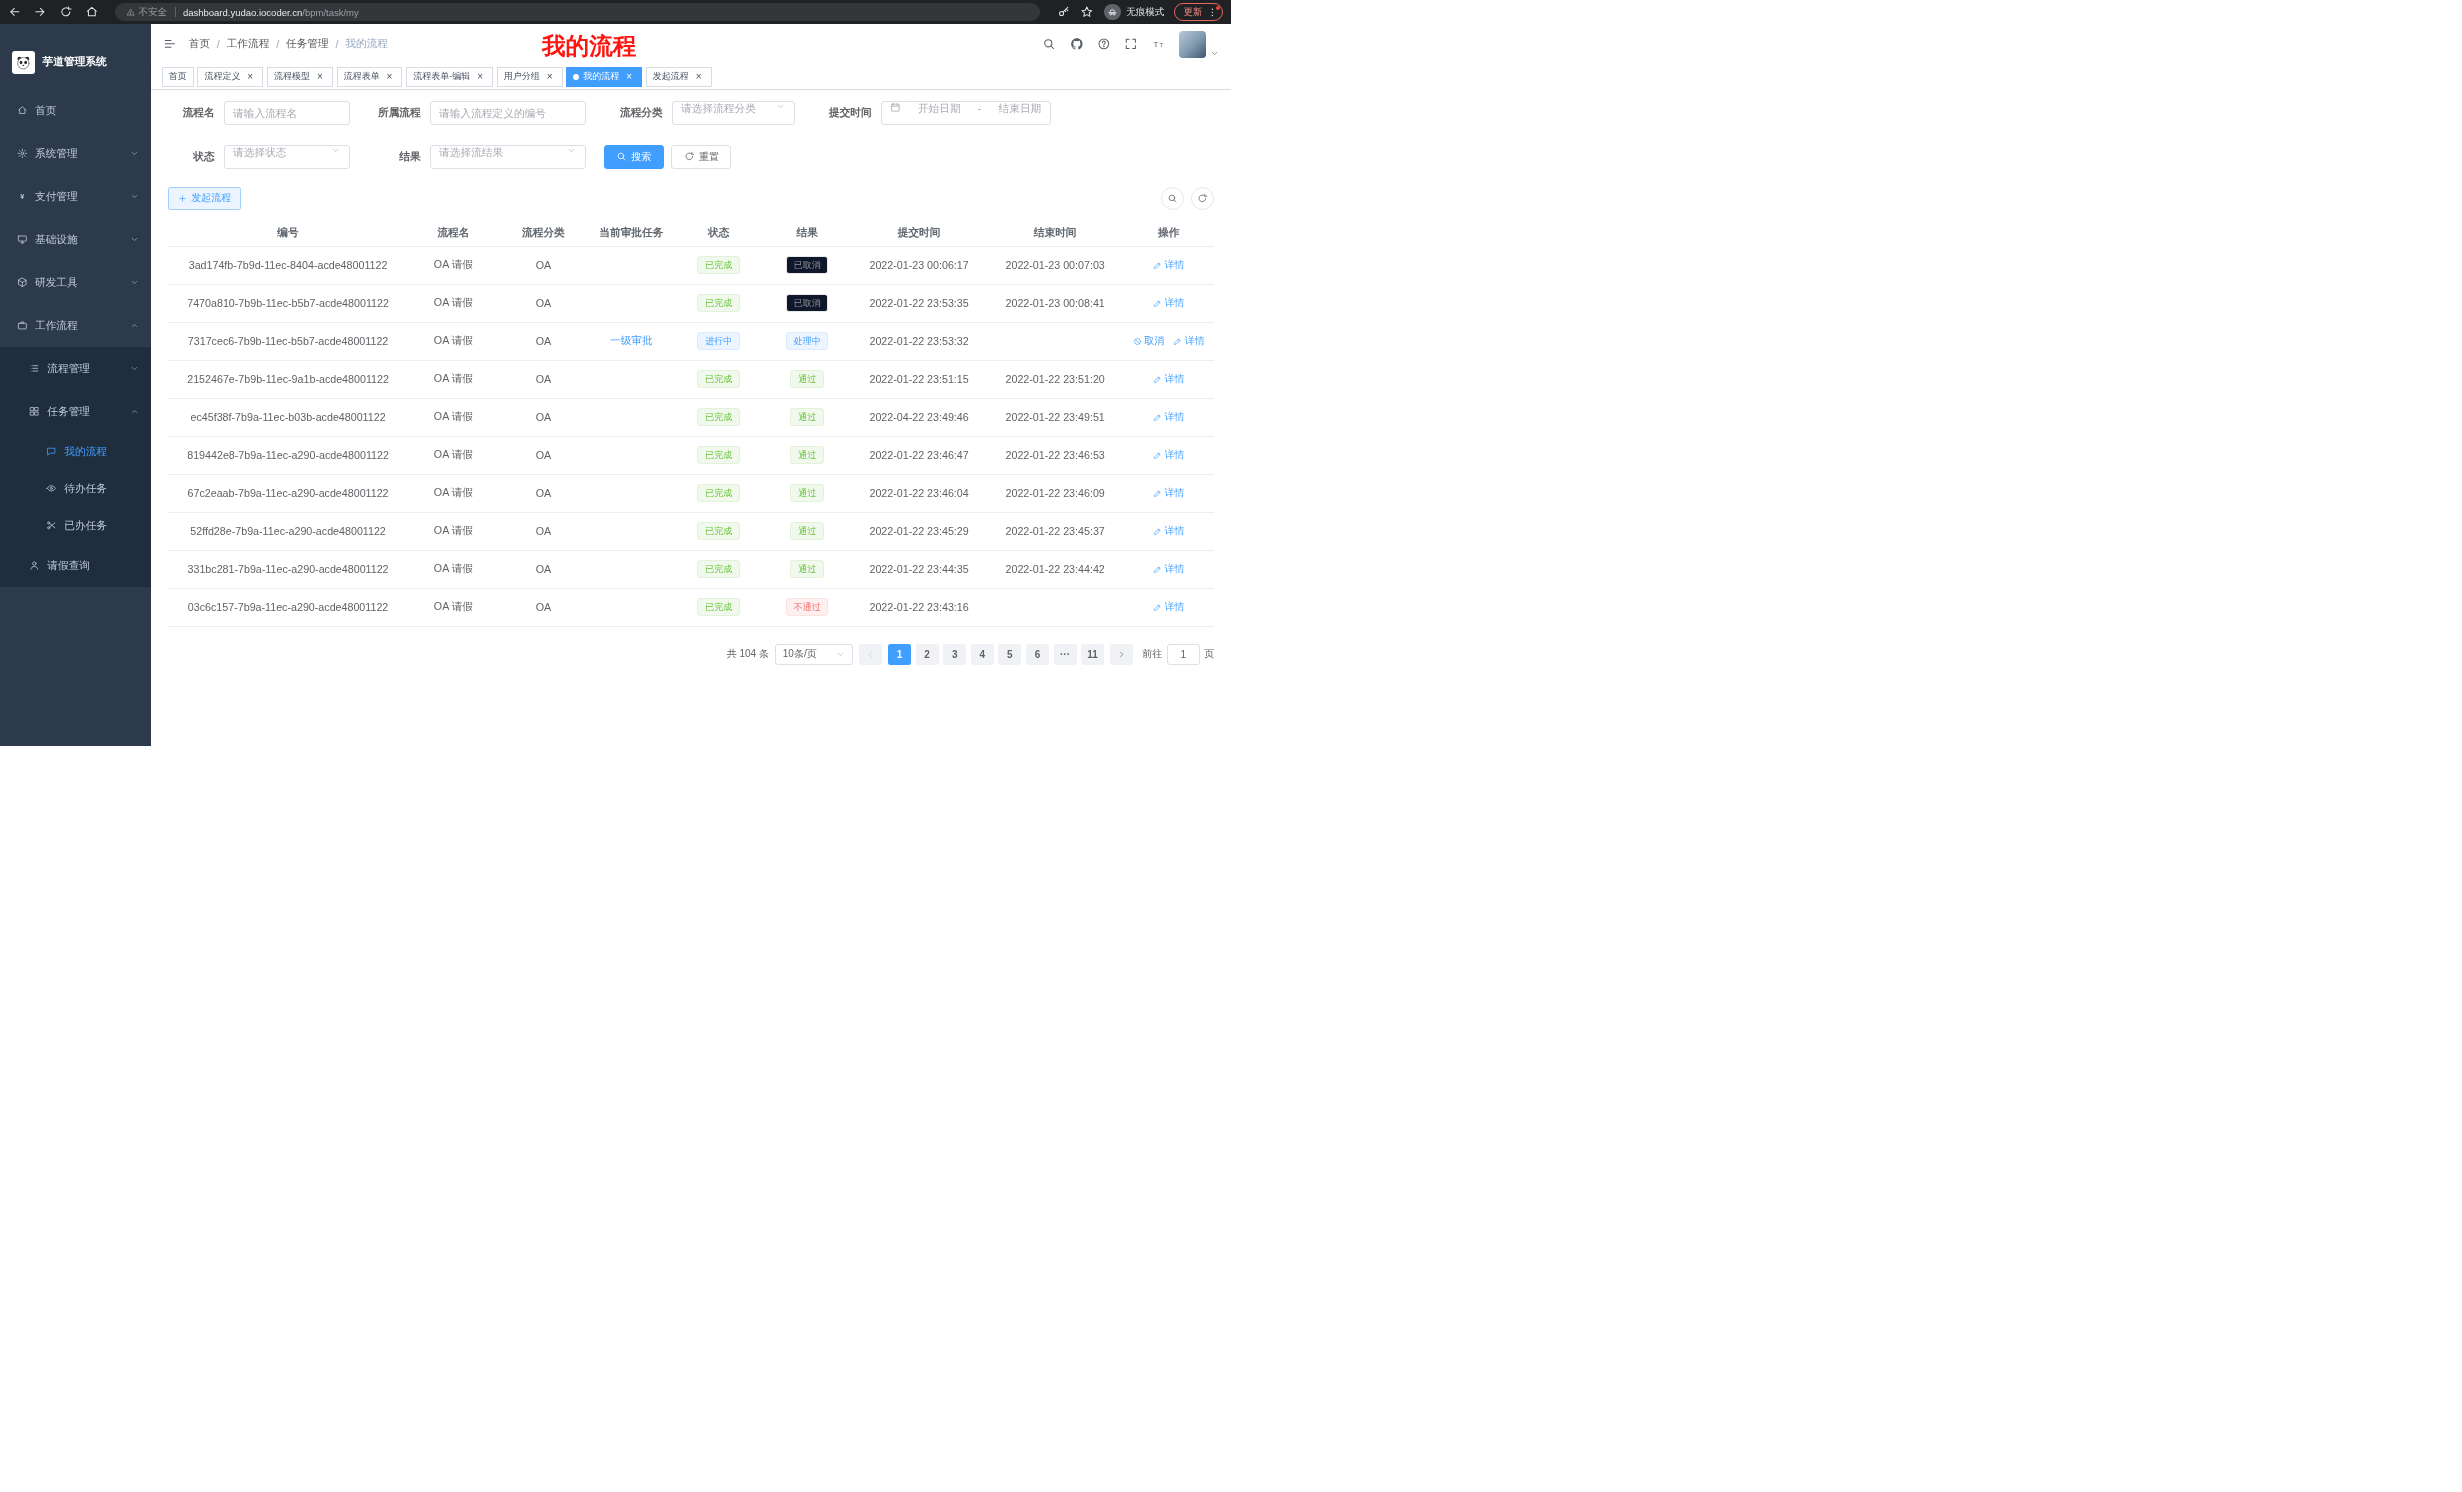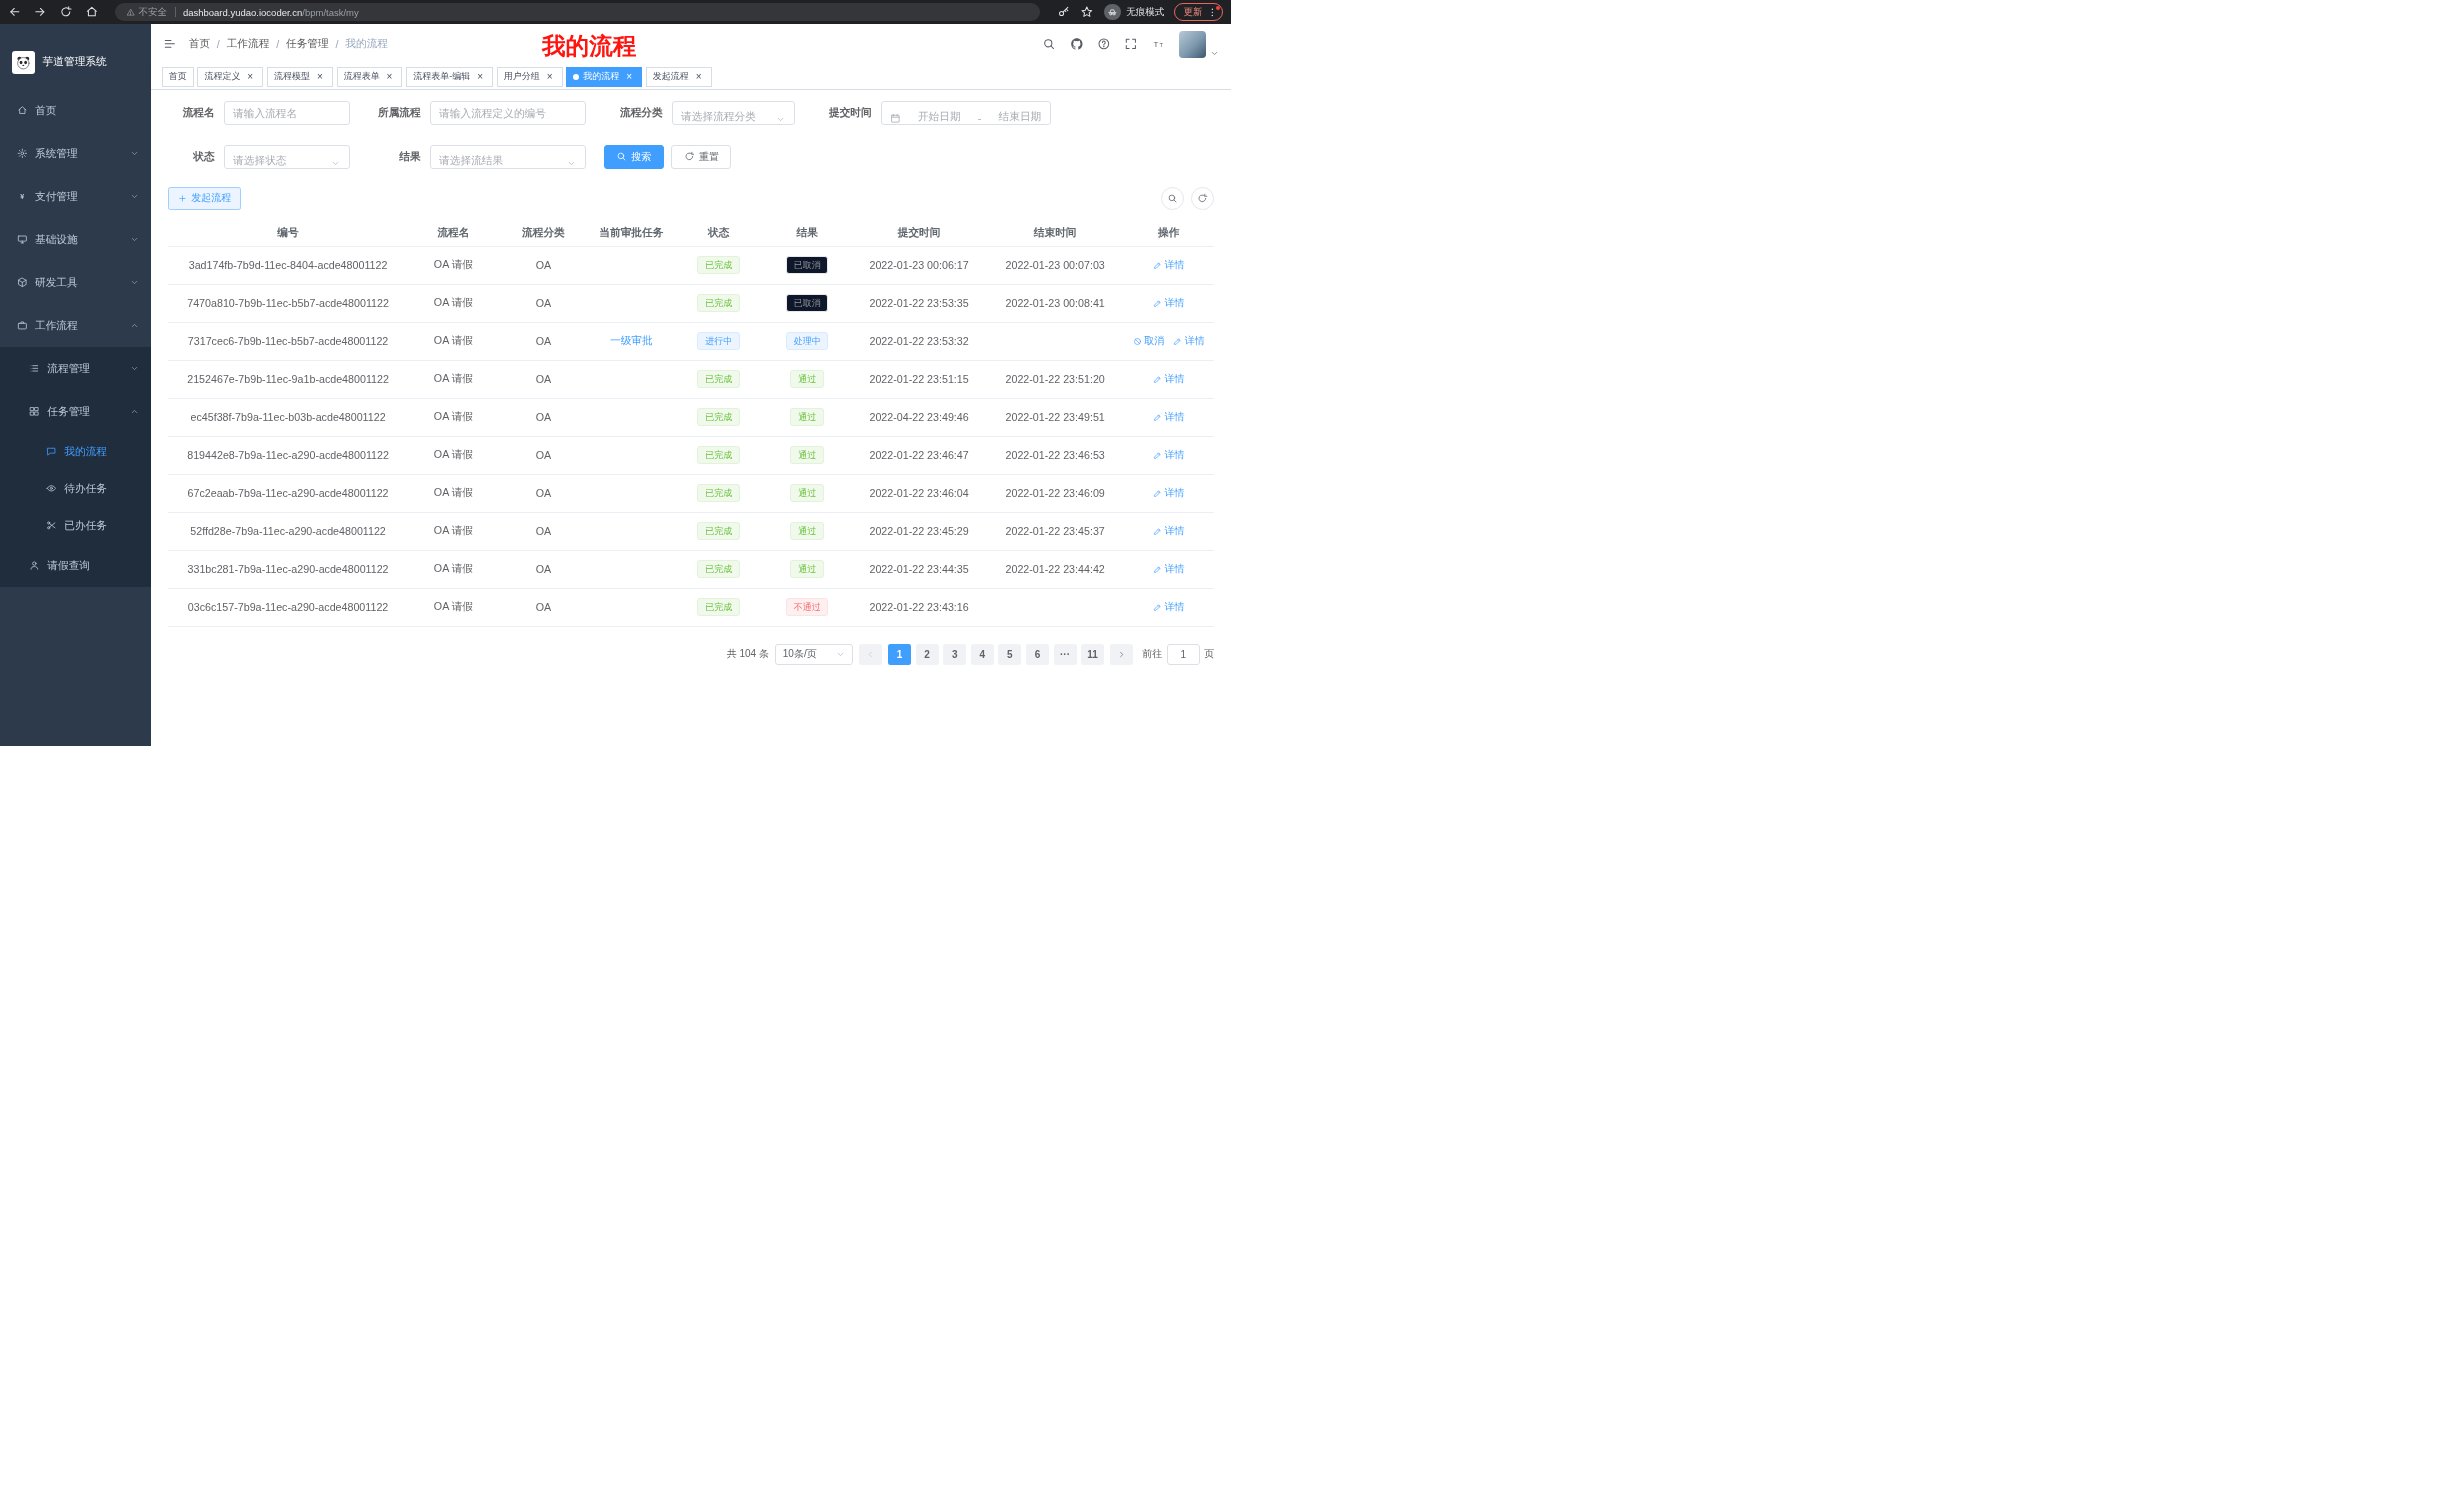--- a/index.html
+++ b/index.html
@@ -25,21 +25,21 @@
 .update-pill{height:18px;border:0.8px solid #e8675c;border-radius:9px;display:flex;align-items:center;gap:4.6px;padding:0 4.6px 0 8.4px;color:#f28b82;font-size:9.5px;position:relative;cursor:pointer}
 .update-pill .dots{color:#dee1e6}
 .update-pill .badge{position:absolute;top:1.5px;right:2.3px;width:4.6px;height:4.6px;border-radius:50%;background:#f44236}
 
 
 .app{display:flex;height:722px}
 .sidebar{width:151px;background:#2d3a4b;color:#bfcbd9;flex:none;overflow:hidden}
 .logo{height:65px;display:flex;align-items:center;gap:7.6px;padding:20px 12px 9px}
 .logo-img{width:23px;height:23px;border-radius:3px;background:#fff;display:flex;align-items:center;justify-content:center;overflow:hidden}
 .logo-img svg{width:20px;height:20px}
-.logo-title{color:#fff;font-weight:400;font-size:10.7px;white-space:nowrap}
+.logo-title{color:#fff;font-weight:700;font-size:10.7px;white-space:nowrap}
 .menu-item{display:flex;align-items:center;cursor:pointer;font-size:10.7px;color:#bfcbd9;white-space:nowrap}
 .menu-item .micon{margin-right:7.6px}
 .menu-item .marrow{margin-left:auto;opacity:.8}
 .lvl1{height:43px;padding:0 12px 0 16.7px}
 .lvl2{height:43px;padding:0 12px 0 29px;background:#1f2d3d}
 .lvl3{height:37px;padding:0 12px 0 46px;background:#1f2d3d}
 .menu-item.active{color:#409eff}
 
 .main{flex:1;display:flex;flex-direction:column;min-width:0;background:#fff}
 
@@ -67,21 +67,21 @@
 .content{flex:1;padding:10.7px 16.7px 0;background:#fff}
 .filter-row{display:flex;align-items:center}
 .fr1{margin-bottom:20px}
 .fr2{margin-bottom:18px}
 .form-item{display:flex;align-items:center;margin-right:18px}
 .flabel{font-size:10.7px;font-weight:700;color:#606266;padding-right:9px;white-space:nowrap;text-align:right;flex:none}
 .w1{width:56px}.w2{width:62px}.w3{width:68px}
 .inp{height:24px;border:0.8px solid #dcdfe6;border-radius:3px;background:#fff;font-size:10.7px;color:#606266}
 input.inp{padding:0 8.4px;outline:none}
 input.inp::placeholder{color:#a8abb2}
-div.inp{display:flex;align-items:flex-end;padding:0 8.4px;gap:7px;cursor:pointer}
+div.inp{display:flex;align-items:flex-start;padding:0 8.4px;gap:7px;cursor:pointer}
 .iw1{width:126px}.iw2{width:156px}.iw3{width:123px}.iw4{width:170px}
 .select{justify-content:space-between}
 .ph{color:#a8abb2}
 .caret{color:#a8abb2}
 .daterange{color:#a8abb2;justify-content:space-between}
 .btn{height:24px;border-radius:3px;font-size:10px;display:inline-flex;align-items:center;justify-content:center;gap:4.6px;cursor:pointer;border:0.8px solid #dcdfe6;background:#fff;color:#606266;padding:0 11.4px}
 .btn.primary{background:#409eff;border-color:#409eff;color:#fff}
 .btn.create{height:23px;background:#ecf5ff;border-color:#a0cfff;color:#409eff;font-size:10px;padding:0 9px;border-radius:2.3px}
 .toolbar-row{display:flex;align-items:center;margin:0 0 10.7px}
 .tool-icons{margin-left:auto;display:flex;gap:7.6px}

